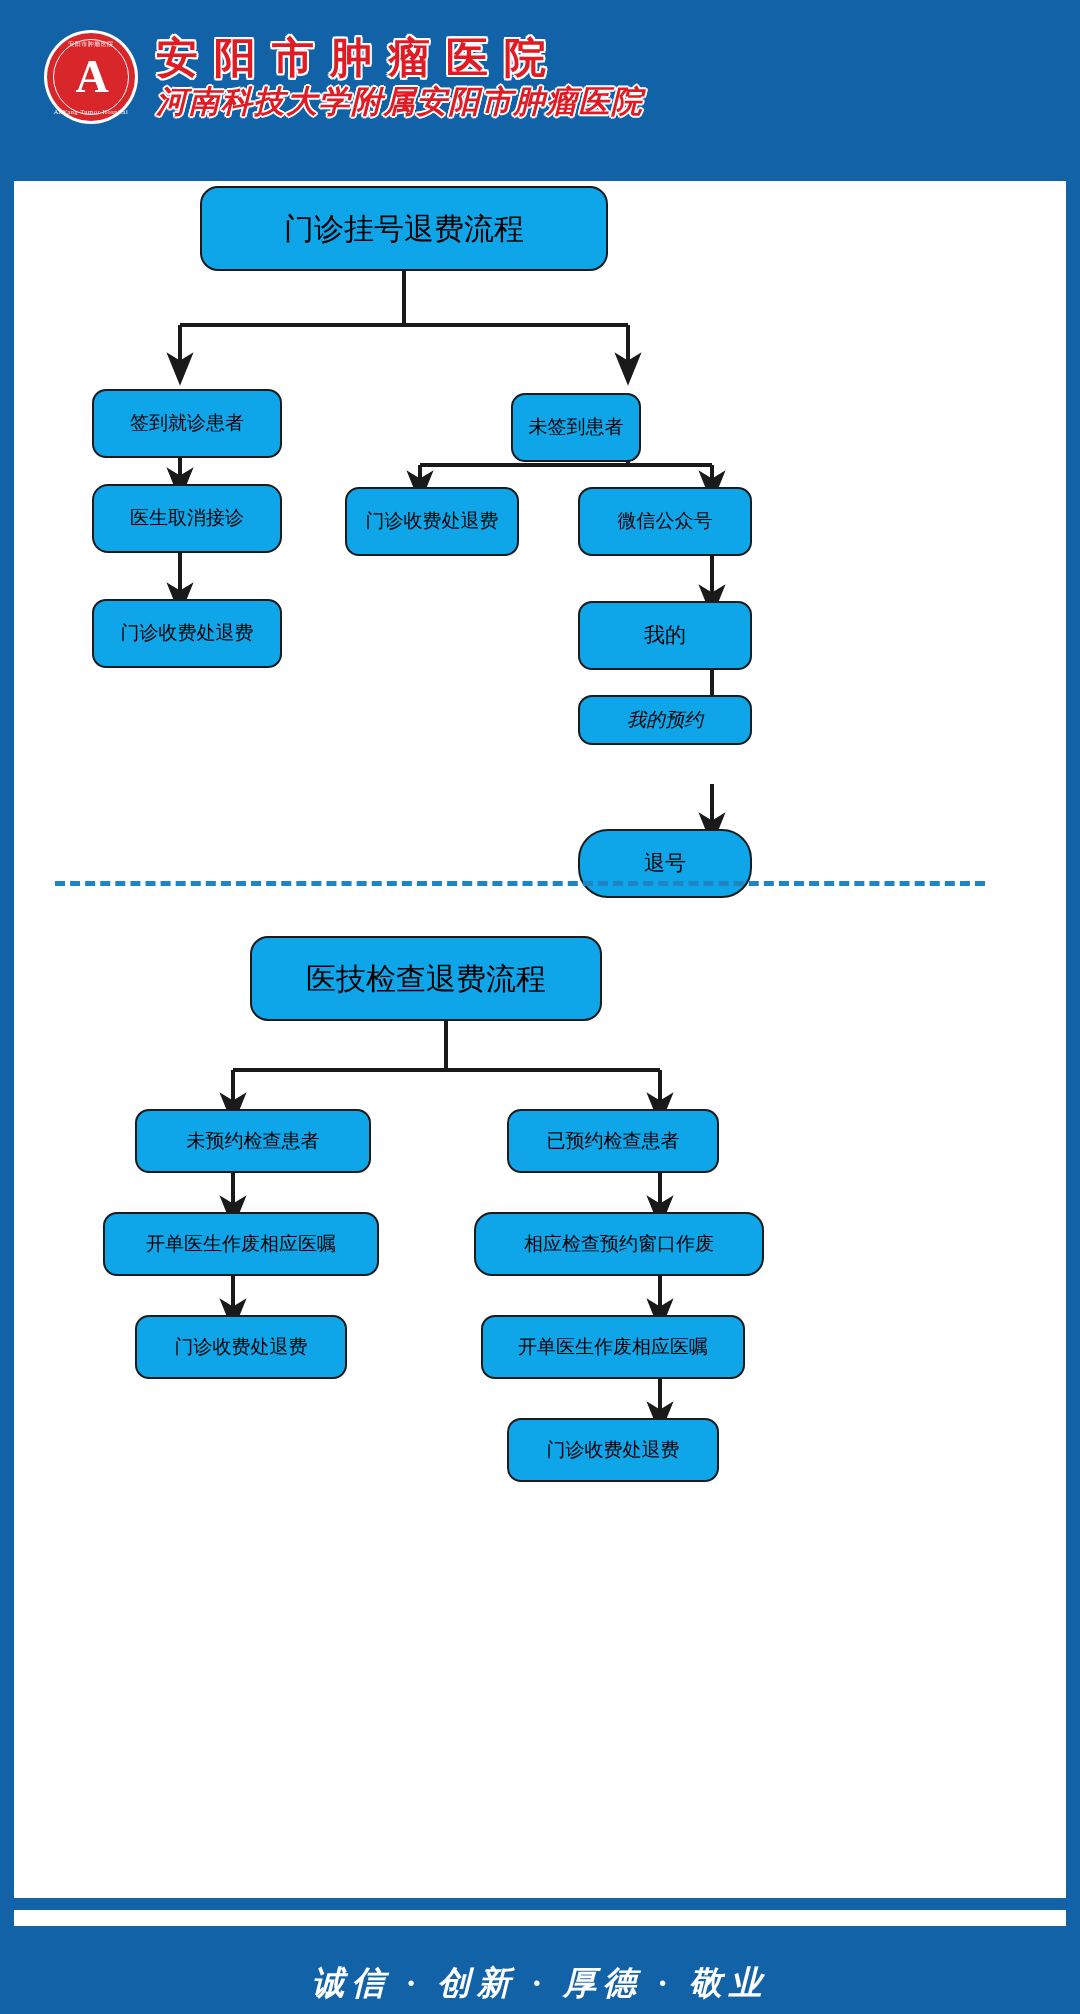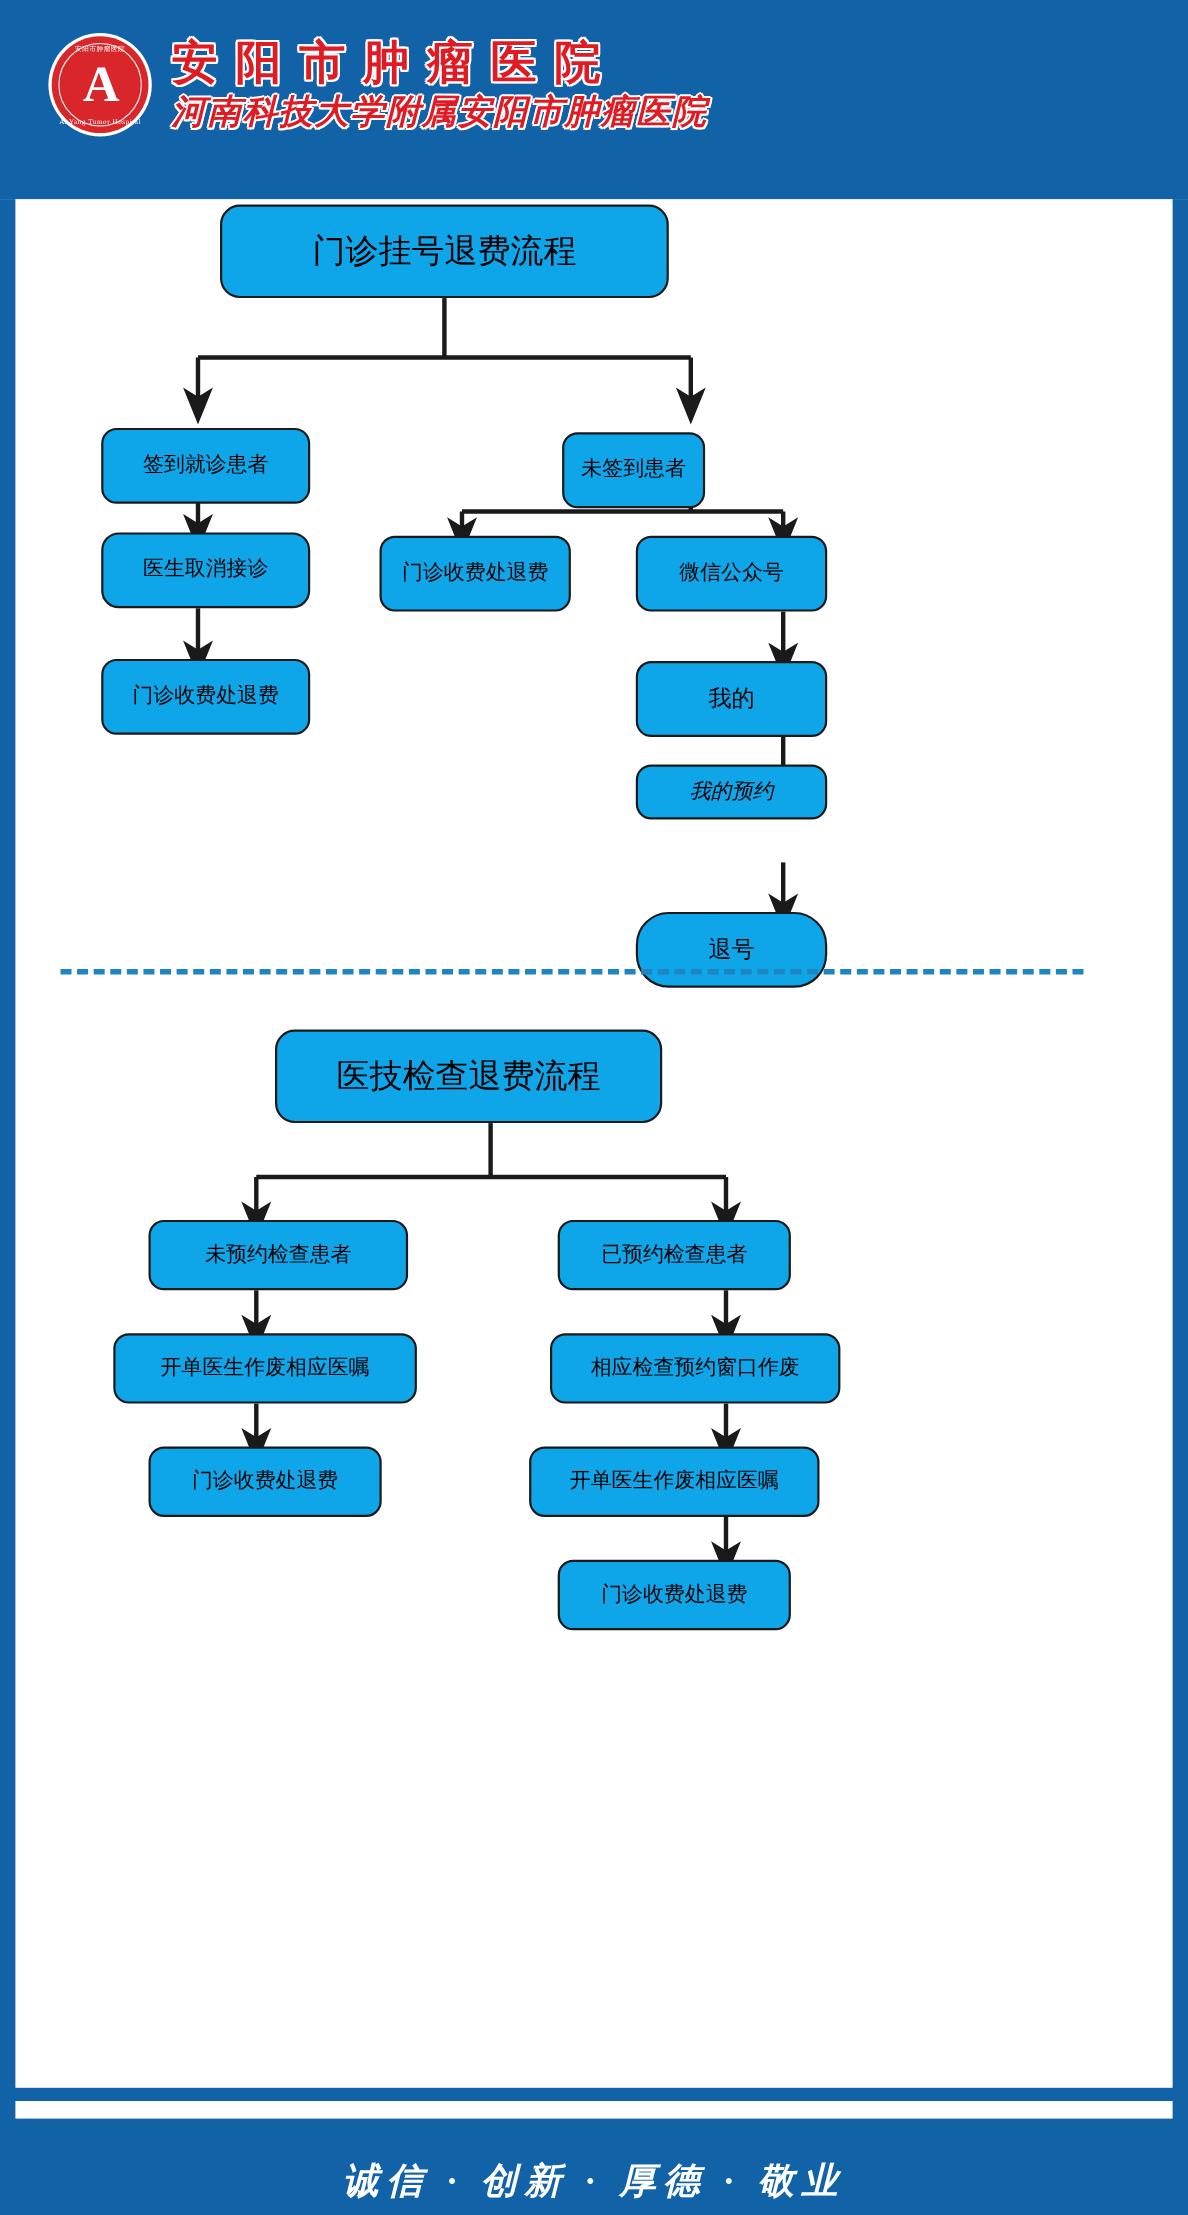--- a/index.html
+++ b/index.html
@@ -197,21 +197,21 @@
     <div class="node title" style="left:250px; top:755px; width:352px; height:85px;">医技检查退费流程</div>
 
     <div class="node small" style="left:135px; top:928px; width:236px; height:64px;">未预约检查患者</div>
 
     <div class="node small" style="left:103px; top:1031px; width:276px; height:64px;">开单医生作废相应医嘱</div>
 
     <div class="node small" style="left:135px; top:1134px; width:212px; height:64px;">门诊收费处退费</div>
 
     <div class="node small" style="left:507px; top:928px; width:212px; height:64px;">已预约检查患者</div>
 
-    <div class="node small" style="left:500px; top:1031px; width:264px; height:64px;">相应检查预约窗口作废</div>
+    <div class="node small" style="left:474px; top:1031px; width:290px; height:64px;border-radius:18px;">相应检查预约窗口作废</div>
 
     <div class="node small" style="left:481px; top:1134px; width:264px; height:64px;">开单医生作废相应医嘱</div>
 
     <div class="node small" style="left:507px; top:1237px; width:212px; height:64px;">门诊收费处退费</div>
 
   </div>
 
   <div class="footer-line"></div>
   <div class="footer">
     <div class="footer-text">诚信 · 创新 · 厚德 · 敬业</div>

